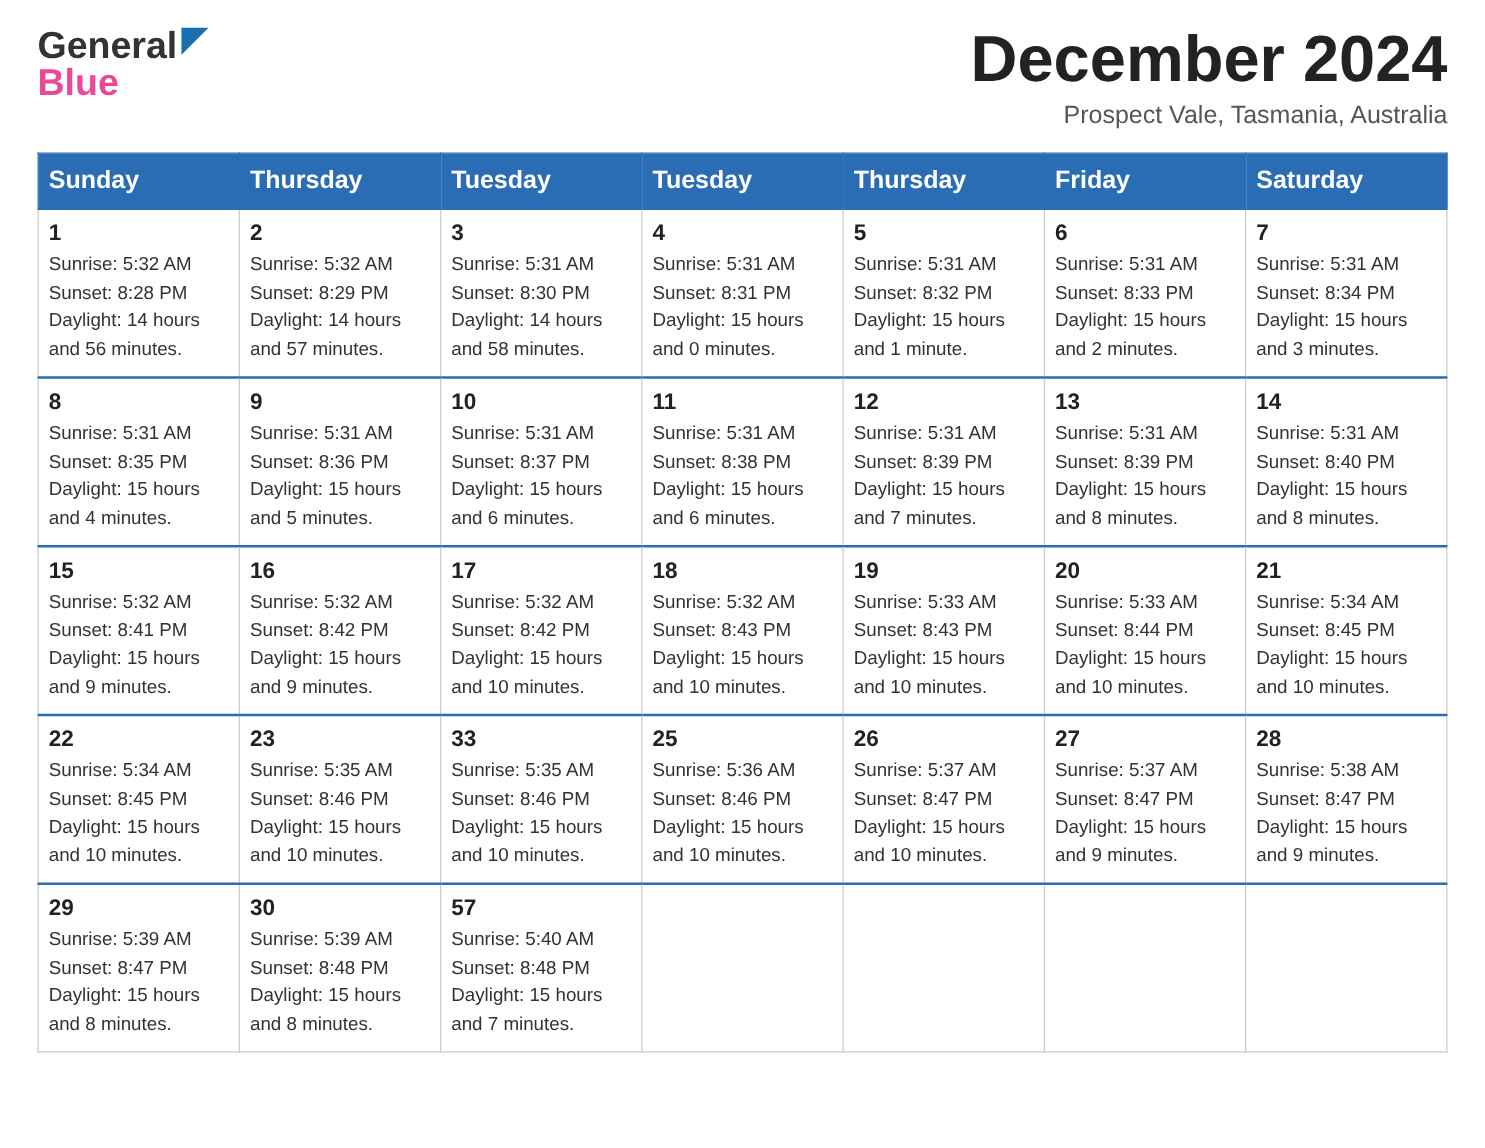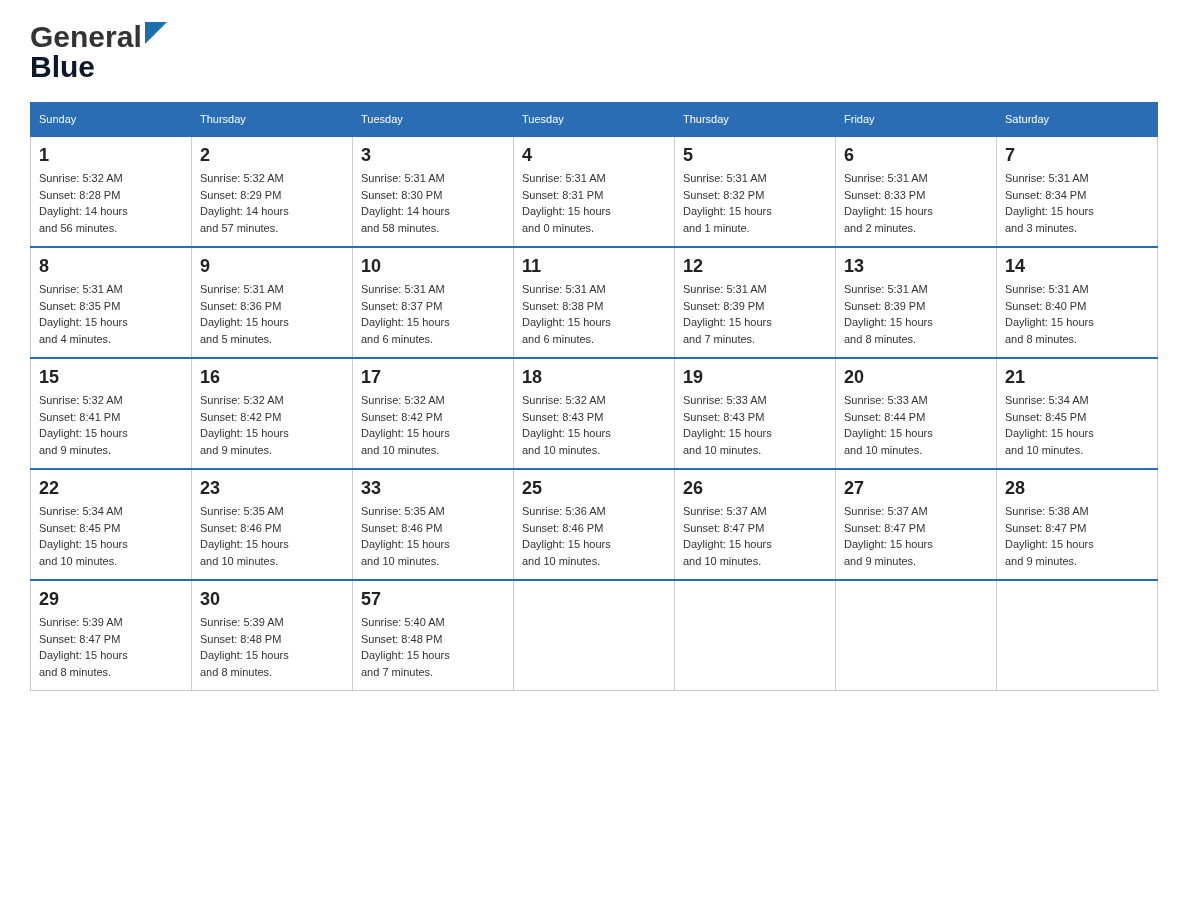--- a/index.html
+++ b/index.html
@@ -31,43 +31,43 @@
       margin-top: 4px;
     }
     table {
       width: 100%;
       border-collapse: collapse;
       table-layout: fixed;
     }
     thead tr th {
       background-color: #2a6db5;
       color: #fff;
-      font-size: 11px;
-      font-weight: normal;
+      font-size: 20px;
+      font-weight: bold;
       padding: 10px 8px;
       text-align: left;
       border: 1px solid #2a6db5;
     }
     tbody tr td {
       vertical-align: top;
       padding: 8px 8px 10px 8px;
       border: 1px solid #ccc;
       border-top: 2px solid #2a6db5;
       font-size: 13px;
       color: #222;
       min-height: 90px;
     }
     .day-number {
       font-size: 18px;
       font-weight: bold;
       color: #222;
       margin-bottom: 4px;
     }
     .day-info {
-      font-size: 11px;
+      font-size: 15px;
       color: #333;
       line-height: 1.5;
     }
     tbody tr td.empty {
       background: #fff;
     }
     .logo-wrapper {
       display: flex;
       flex-direction: column;
       align-items: flex-start;
@@ -82,39 +82,43 @@
       color: #333;
     }
     .logo-arrow {
       display: inline-block;
       margin-left: 3px;
       margin-top: -4px;
     }
     .logo-bottom {
       font-size: 30px;
       font-weight: bold;
-      color: #0f172a;
+      color: #ec4899;
       margin-top: -4px;
     }
   </style>
 </head>
 <body>
 
 <div class="header">
   <div class="logo-wrapper">
     <div class="logo-top">
       <span class="logo-general">General</span>
       <span class="logo-arrow">
         <svg width="22" height="22" viewBox="0 0 22 22">
           <polygon points="0,0 22,0 0,22" fill="#1a6faf"></polygon>
         </svg>
       </span>
     </div>
     <div class="logo-bottom">Blue</div>
   </div>
+  <div class="title-block">
+    <div class="month-title">December 2024</div>
+    <div class="location">Prospect Vale, Tasmania, Australia</div>
+  </div>
 </div>
 
 <table>
   <thead>
     <tr>
       <th>Sunday</th>
       <th>Thursday</th>
       <th>Tuesday</th>
       <th>Tuesday</th>
       <th>Thursday</th>

